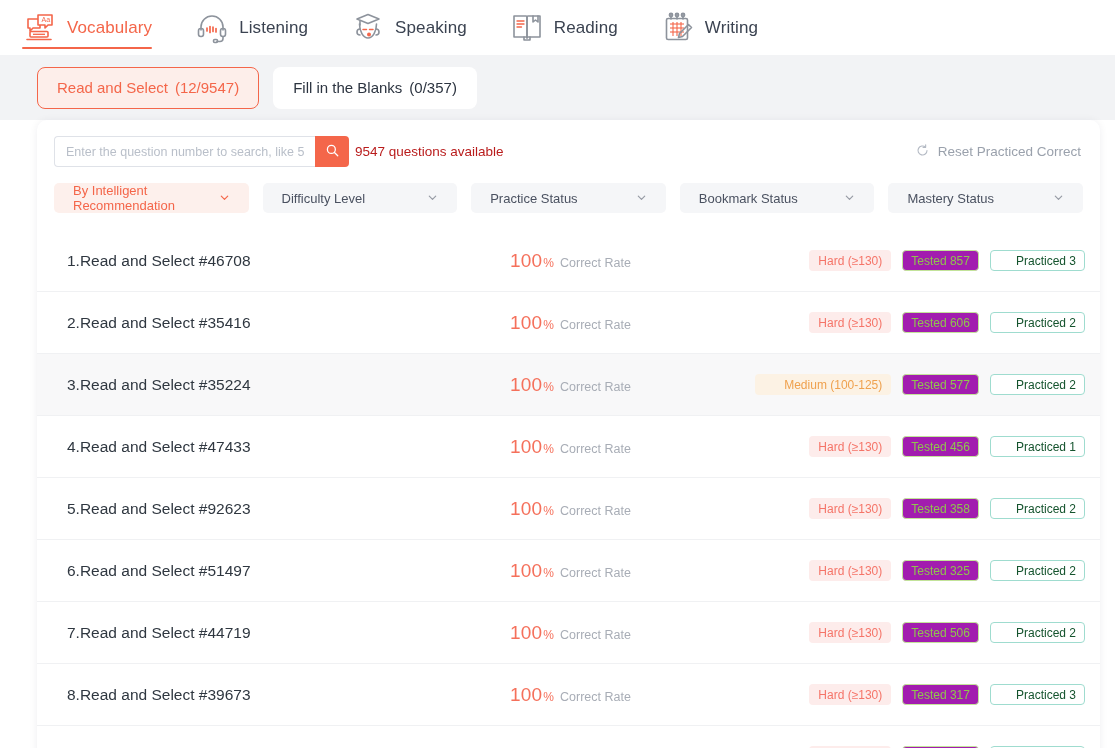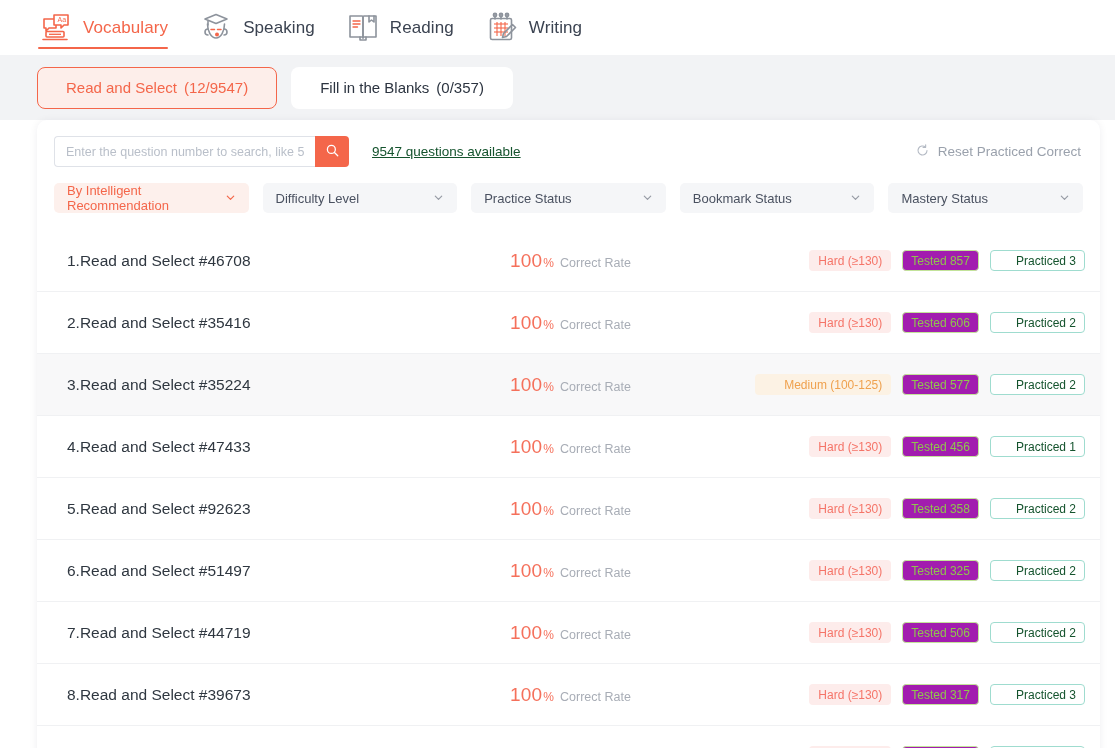--- a/index.html
+++ b/index.html
@@ -9,22 +9,22 @@
     font-family: "Liberation Sans", sans-serif;
     overflow: hidden;
   }
 
   
   .topnav {
     height: 55px;
     background: #ffffff;
     display: flex;
     align-items: center;
-    padding-left: 32px;
-    gap: 0;
+    padding-left: 16px;
+    gap: 12px;
   }
   .navitem {
     display: flex;
     align-items: center;
     gap: 9px;
     height: 55px;
     padding: 0 24px 0 6px;
     position: relative;
     cursor: pointer;
   }
@@ -51,21 +51,21 @@
     background: #f2f3f5;
     display: flex;
     align-items: center;
     padding-left: 37px;
     gap: 14px;
   }
   .subtab {
     height: 42px;
     display: flex;
     align-items: center;
-    padding: 0 28px;
+    padding: 0 19px;
     border-radius: 8px;
     font-size: 15px;
     background: #ffffff;
     color: #2c3440;
     border: 1px solid transparent;
     cursor: pointer;
     white-space: nowrap;
   }
   .subtab.active {
     background: #fdeeea;
@@ -109,25 +109,24 @@
   .searchbox::placeholder { color: #b9bfc9; }
   .searchbtn {
     width: 34px; height: 31px;
     background: #f4664a;
     border: none;
     border-radius: 0 4px 4px 0;
     display: flex; align-items: center; justify-content: center;
     cursor: pointer;
   }
   .avail {
-    margin-left: 23px;
+    margin-left: 6px;
     font-size: 13.5px;
-    color: #14532d;
+    color: #b91c1c;
     white-space: nowrap;
-    text-decoration: underline;
   }
   .reset {
     margin-left: auto;
     display: flex; align-items: center; gap: 8px;
     font-size: 13.5px;
     color: #9aa1ac;
     cursor: pointer;
     padding-right: 2px;
   }
 
@@ -137,21 +136,21 @@
     padding: 0 17px;
     gap: 14px;
   }
   .filter {
     height: 30px;
     flex: 1 1 0;
     background: #f5f6f8;
     border-radius: 5px;
     display: flex;
     align-items: center;
-    padding: 0 13px;
+    padding: 0 19px;
     font-size: 13px;
     color: #4a5160;
     cursor: pointer;
     justify-content: space-between;
   }
   .filter.active { background: #fdf0ec; color: #f4664a; }
   .filter .chev { flex: none; margin-left: 8px; opacity: .55; }
   .filter.active .chev { opacity: 1; }
 
   
@@ -219,20 +218,40 @@
         <g class="icon-stroke" stroke="#f4664a" stroke-width="1.6">
           <rect x="8" y="21.5" width="18" height="5.5" rx="1"></rect>
           <path d="M5 29.5h24"></path>
         </g>
         <path d="M11 24.3h12" stroke="#f4664a" stroke-width="1.3"></path>
       </svg>
     </span>
     <span class="navlabel">Vocabulary</span>
   </div>
 
+  <div class="navitem">
+    <span class="navicon">
+      <svg viewBox="0 0 36 36" width="36" height="36">
+        <g class="icon-stroke" stroke="#8d939c" stroke-width="1.6">
+          <path d="M7 20v-3a11 11 0 0 1 22 0v3"></path>
+          <rect x="4.5" y="18.5" width="5" height="8" rx="2.2"></rect>
+          <rect x="26.5" y="18.5" width="5" height="8" rx="2.2"></rect>
+          <path d="M29 26.5v2a3 3 0 0 1-3 3h-3"></path>
+          <rect x="19.5" y="29.5" width="4" height="3" rx="1.2"></rect>
+        </g>
+        <g stroke="#f4664a" stroke-width="1.7" stroke-linecap="round">
+          <path d="M13 21v-3"></path>
+            <path d="M16 22.5v-6"></path>
+            <path d="M19 21.5v-4.5"></path>
+            <path d="M22 22v-3.5"></path>
+        </g>
+      </svg>
+    </span>
+    <span class="navlabel">Listening</span>
+  </div>
 
   <div class="navitem">
     <span class="navicon">
       <svg viewBox="0 0 36 36" width="36" height="36">
         <g class="icon-stroke" stroke="#8d939c" stroke-width="1.6">
           <path d="M18 4.5 29 9l-11 4.5L7 9z"></path>
           <path d="M10 11v4"></path>
           <path d="M9.5 14c0 7 3.5 14 8.5 14s8.5-7 8.5-14"></path>
           <path d="M26 19c1.8 0 3 1.2 3 3s-1.2 3-3 3"></path>
           <path d="M10 19c-1.8 0-3 1.2-3 3s1.2 3 3 3"></path>

